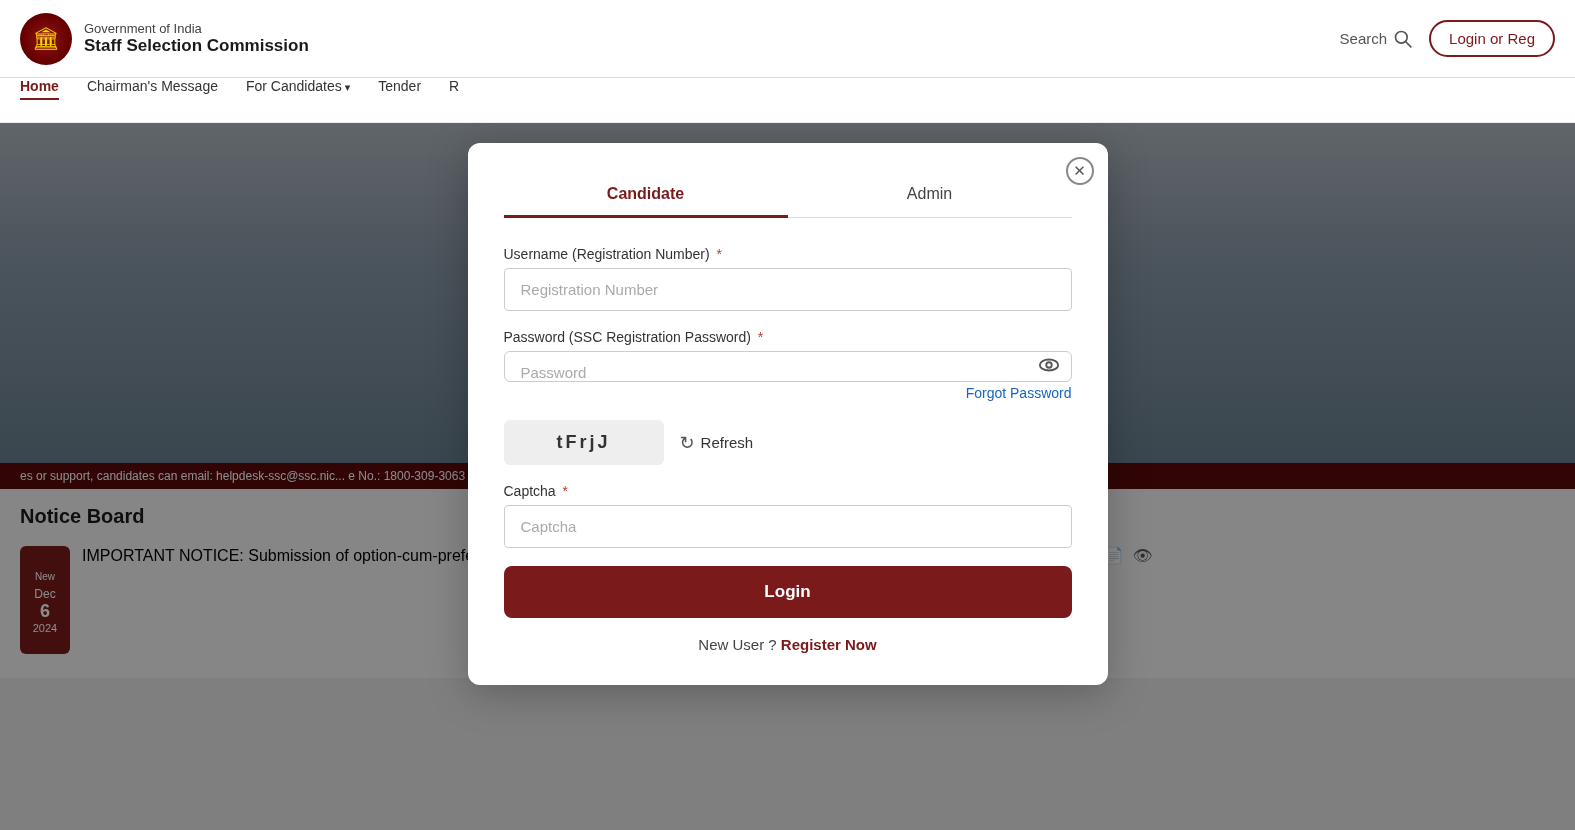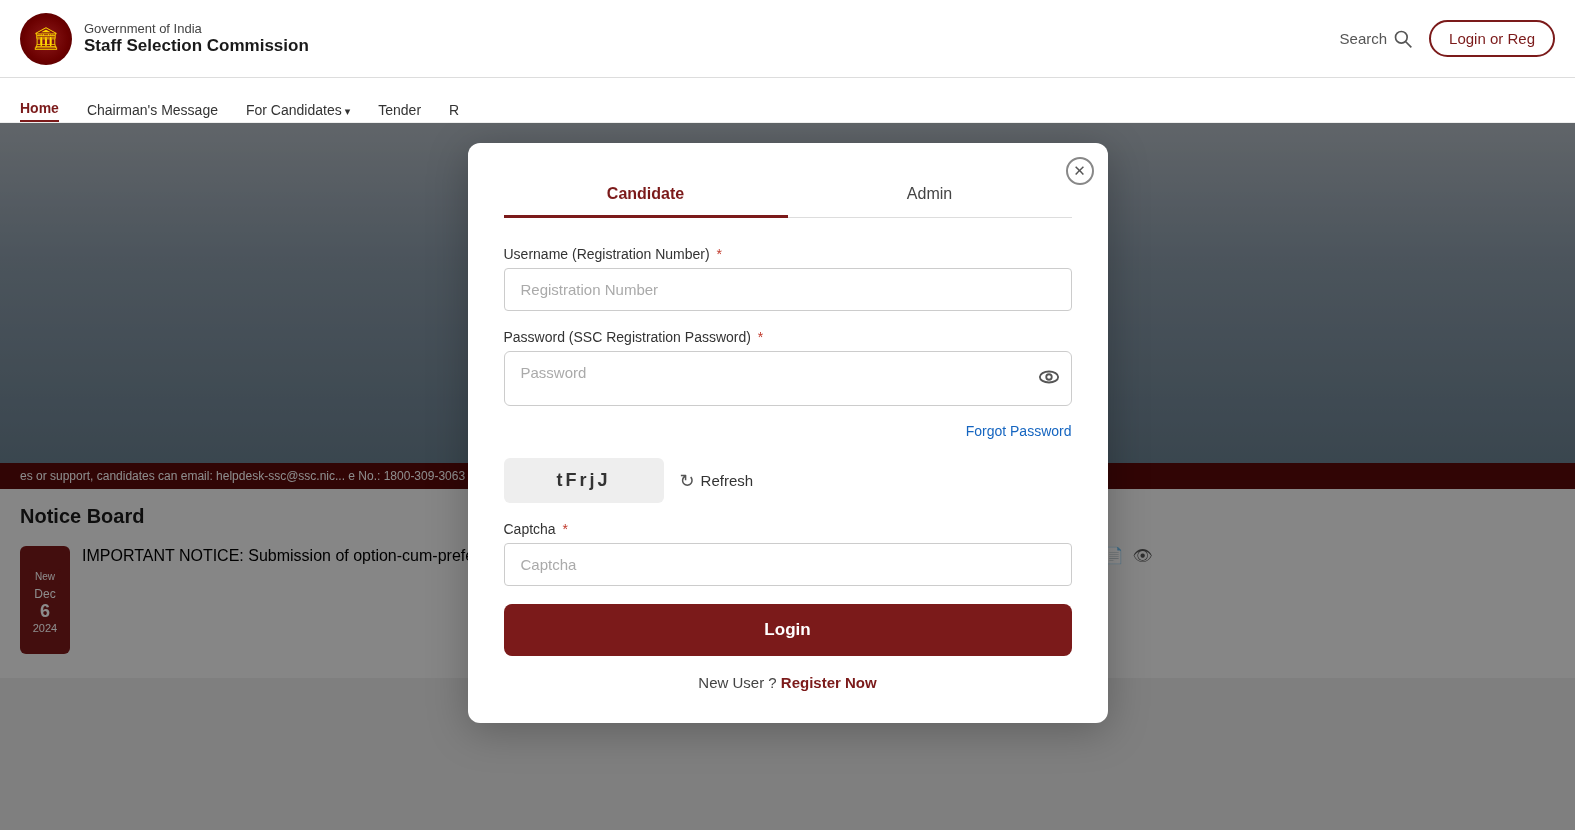--- a/index.html
+++ b/index.html
@@ -67,21 +67,21 @@
       color: #7B1A1A;
       background: transparent;
       cursor: pointer;
       font-weight: 500;
     }
 
     
     .nav {
       background: #fff;
       display: flex;
-      align-items: flex-end;
+      align-items: flex-start;
       padding: 0 20px;
       height: 45px;
       border-bottom: 1px solid #eee;
       gap: 28px;
       position: relative;
       z-index: 10;
     }
     .nav-item {
       font-size: 14px;
       color: #333;
@@ -270,40 +270,40 @@
       color: #333;
       outline: none;
     }
     .field-input::placeholder { color: #aaa; }
 
     .password-wrapper {
       position: relative;
     }
     .password-wrapper input {
       width: 100%;
-      padding: 12px 48px 24px 16px;
+      padding: 12px 48px 0 16px;
       border: 1px solid #ccc;
       border-radius: 6px;
       font-size: 15px;
       color: #333;
       outline: none;
     }
     .password-wrapper input::placeholder { color: #aaa; }
     .eye-icon {
       position: absolute;
       right: 12px;
       top: 50%;
       transform: translateY(-50%);
       cursor: pointer;
       color: #555;
     }
 
     .forgot-link {
       text-align: right;
-      margin-top: 16px;
+      margin-top: 2px;
     }
     .forgot-link a {
       color: #1565C0;
       font-size: 14px;
       text-decoration: none;
       cursor: pointer;
     }
 
     .captcha-row {
       display: flex;

